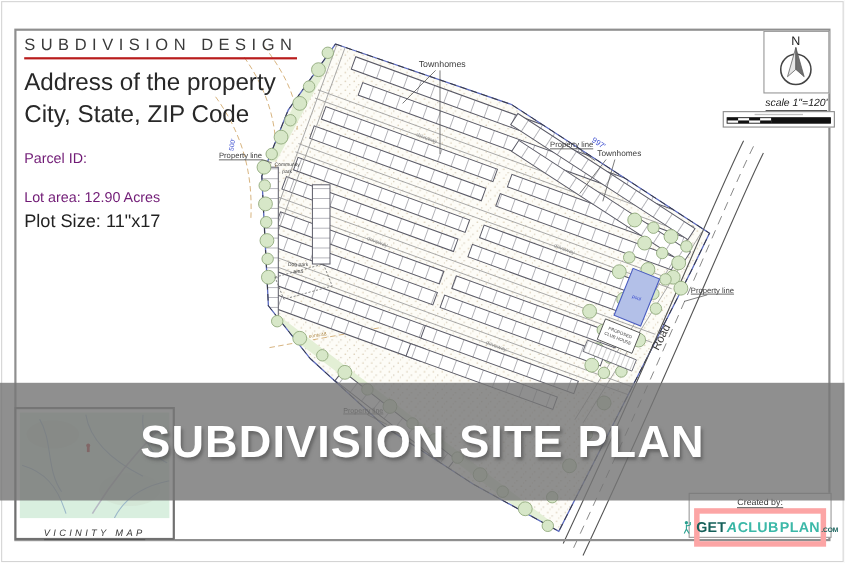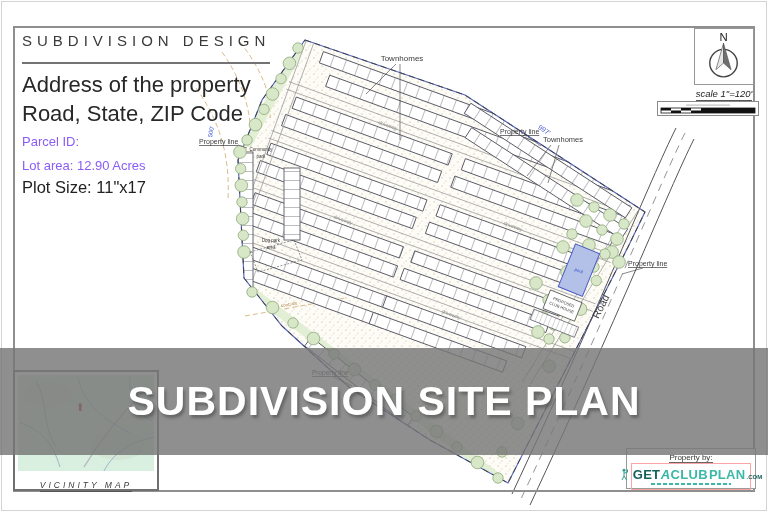--- a/index.html
+++ b/index.html
@@ -2,23 +2,23 @@
 <html><head>
 <meta charset="utf-8">
 <style>
   html,body{margin:0;padding:0;background:#f2f2f2;font-family:"Liberation Sans",sans-serif;}
   #page{position:relative;width:768px;height:512px;background:#ffffff;overflow:hidden;}
   .page-edge{position:absolute;inset:1px;border:1px solid #d4d4d4;z-index:4;pointer-events:none;}
   .frame{position:absolute;left:13px;top:26px;width:742px;height:466px;border:2px solid #8f8f8f;box-sizing:border-box;z-index:12;pointer-events:none;}
 
   
   .title-block{position:absolute;left:22px;top:32px;z-index:13;}
-  .tb-title{font-size:15px;font-weight:400;letter-spacing:5px;color:#3a3a3a;border-bottom:2px solid #737373;padding-bottom:13px;margin:0 0 7px 0;display:inline-block;white-space:nowrap;}
+  .tb-title{font-size:15px;font-weight:400;letter-spacing:5px;color:#3a3a3a;border-bottom:2px solid #b91c1c;padding-bottom:3px;margin:0 0 7px 0;display:inline-block;white-space:nowrap;}
   .tb-addr{font-size:22px;color:#282828;line-height:1.3;}
-  .tb-meta{font-size:13px;color:#8b5cf6;line-height:1.5;margin-top:4px;}
+  .tb-meta{font-size:13px;color:#701a75;line-height:1.5;margin-top:16px;}
   .tb-plot{font-size:16.5px;color:#222;margin-top:3px;}
 
   
   .compass-box{position:absolute;left:694px;top:28px;width:60px;height:57px;border:1.5px solid #979797;background:#fff;z-index:13;box-sizing:border-box;}
   .scale-text{position:absolute;left:690px;top:88px;width:68px;text-align:center;font-style:italic;font-size:9.5px;color:#222;z-index:13;}
   .scale-text span{border-bottom:1px solid #555;padding-bottom:1px;}
   .scale-bar{position:absolute;left:657px;top:101px;width:102px;height:15px;border:1px solid #8a8a8a;background:#fff;z-index:13;box-sizing:border-box;}
 
   
   svg.plan{position:absolute;left:0;top:0;width:768px;height:512px;z-index:10;}
@@ -34,21 +34,21 @@
   
   .vmap{position:absolute;left:13px;top:370px;width:146px;height:121px;border:2px solid #707070;background:#fff;z-index:14;box-sizing:border-box;padding:3px 3px 0 3px;}
   .vmap-canvas{width:100%;height:96px;background:#d9efdf;position:relative;overflow:hidden;}
   .vmap-label-row{text-align:center;margin-top:3px;}
   .vmap-label{font-size:8.5px;font-style:italic;letter-spacing:3px;color:#3a3a3a;border-bottom:1px solid #555;padding-bottom:1px;white-space:nowrap;}
 
   
   .credit{position:absolute;left:626px;top:448px;width:130px;height:41px;border:1px solid #9a9a9a;background:#fff;z-index:14;box-sizing:border-box;padding:1px 4px 2px 4px;}
   .created-by-row{text-align:center;line-height:9px;}
   .created-by{font-size:8px;color:#333;border-bottom:1px solid #666;}
-  .logo-box{border:1px solid #fca5a5;margin-top:1px;height:25px;display:flex;flex-direction:column;align-items:center;justify-content:center;}
+  .logo-box{border:5px solid #fca5a5;margin-top:1px;height:25px;display:flex;flex-direction:row;align-items:center;justify-content:center;}
   .logo-row{display:flex;align-items:baseline;line-height:1;}
   .lg-get{font-size:13px;font-weight:800;color:#15605a;letter-spacing:0.2px;}
   .lg-a{font-size:13px;font-weight:800;font-style:italic;color:#35b4a3;margin:0 0.5px;}
   .lg-site{font-size:13px;font-weight:700;color:#3cb8a8;letter-spacing:0.3px;}
   .lg-plan{font-size:13px;font-weight:700;color:#3cb8a8;margin-left:1px;letter-spacing:0.3px;}
   .lg-com{font-size:6px;font-weight:700;color:#15605a;margin-left:1px;}
   .logo-tagline{width:80px;height:2px;margin-top:1.5px;background:repeating-linear-gradient(90deg,#3cb8a8 0 4px,transparent 4px 6px);}
   .logo-icon{margin-right:2px;align-self:center;}
 </style>
 </head>
@@ -262,21 +262,21 @@
     <text class="dim" x="543" y="132" font-size="7" text-anchor="middle" transform="rotate(33 543 132)">997'</text>
     <text class="dim" x="213" y="132" font-size="6" text-anchor="middle" transform="rotate(-79 213 132)">500'</text>
     <text x="289" y="306" font-size="4.5" fill="#b08948" text-anchor="middle" transform="rotate(-8 289 306)">cont=48</text>
   </svg>
 
   <div class="frame"></div>
 
   <div class="title-block">
     <div class="tb-title">SUBDIVISION DESIGN</div>
     <div class="tb-addr">Address of the property</div>
-    <div class="tb-addr">Road, State, ZIP Code</div>
+    <div class="tb-addr">City, State, ZIP Code</div>
     <div class="tb-meta">Parcel ID:</div>
     <div class="tb-meta">Lot area: 12.90 Acres</div>
     <div class="tb-plot">Plot Size: 11"x17</div>
   </div>
 
   <div class="compass-box">
     <svg viewBox="0 0 60 57" width="57" height="54">
       <text x="30" y="13" font-size="12" fill="#222" text-anchor="middle" font-family="Liberation Sans, sans-serif">N</text>
       <circle cx="30" cy="36" r="14.5" fill="none" stroke="#444" stroke-width="1.5"></circle>
       <polygon points="30,15 22,43 30,36" fill="#e6e6e6" stroke="#555" stroke-width="0.7"></polygon>
@@ -318,21 +318,21 @@
       </svg>
     </div>
     <div class="vmap-label-row"><span class="vmap-label">VICINITY MAP</span></div>
   </div>
 
   <div class="banner">
     <div class="banner-title">SUBDIVISION SITE PLAN</div>
   </div>
 
   <div class="credit">
-    <div class="created-by-row"><span class="created-by">Property by:</span></div>
+    <div class="created-by-row"><span class="created-by">Created by:</span></div>
     <div class="logo-box">
       <div class="logo-row">
         <svg class="logo-icon" width="11" height="13" viewBox="0 0 11 13">
           <circle cx="4" cy="2.2" r="1.5" fill="#2aa08f"></circle>
           <path d="M4,3.8 L4,8 M4,8 L2,12 M4,8 L6.5,12 M4,5.2 L7.5,4.2 M7.5,4.2 L7.5,1.5" stroke="#2aa08f" stroke-width="1" fill="none"></path>
         </svg>
         <span class="lg-get">GET</span>
           <span class="lg-a">A</span>
           <span class="lg-site">CLUB</span>
           <span class="lg-plan">PLAN</span>

